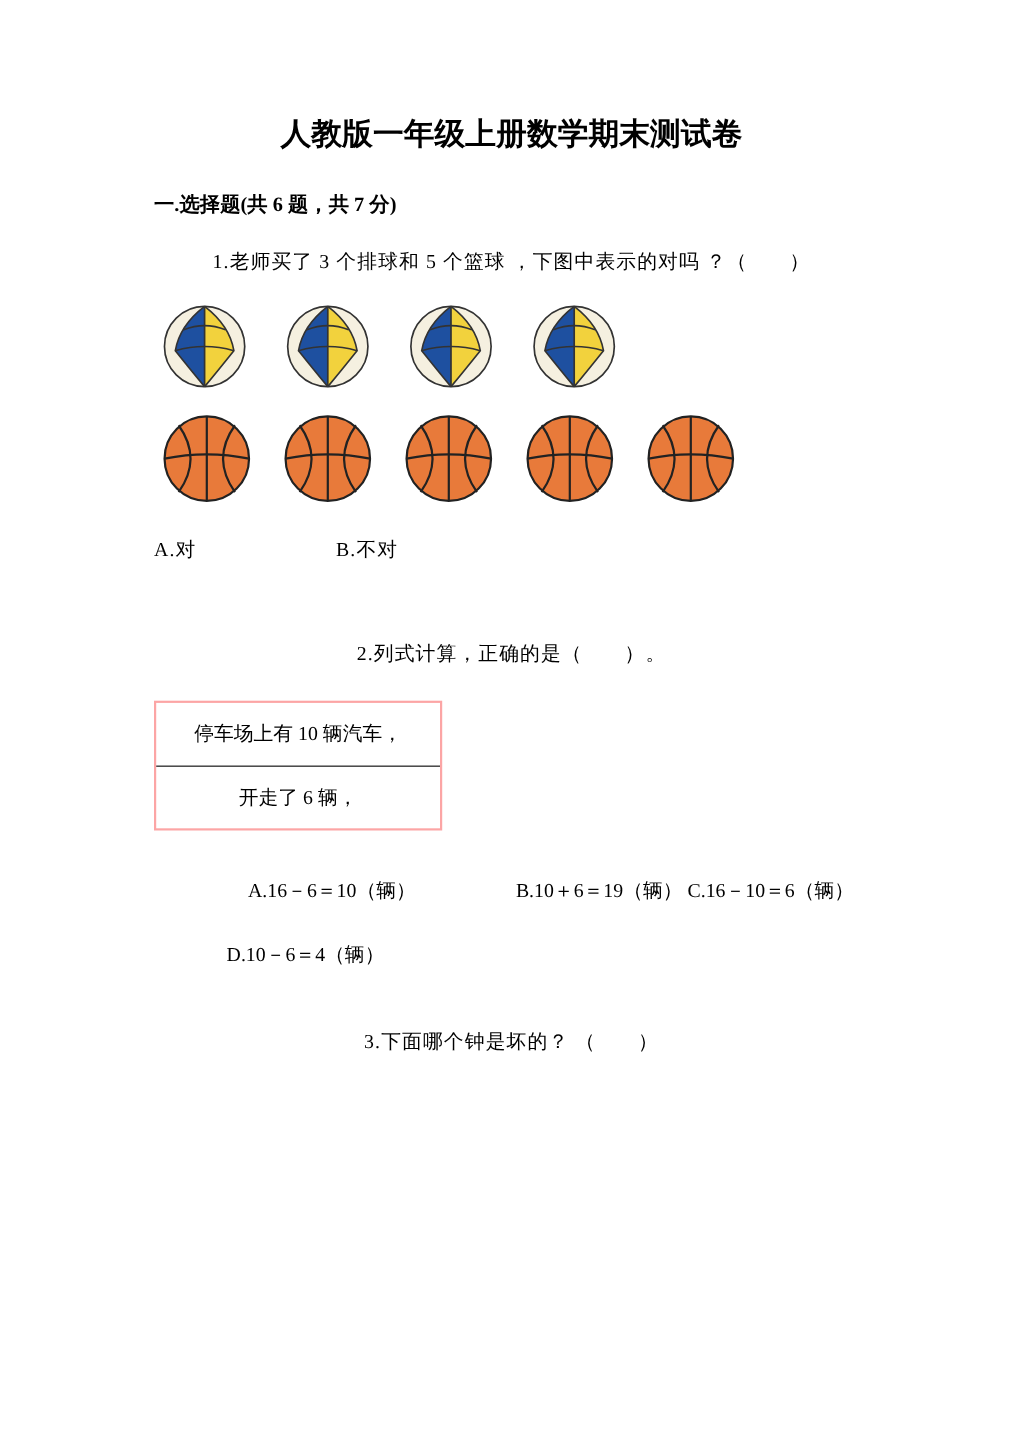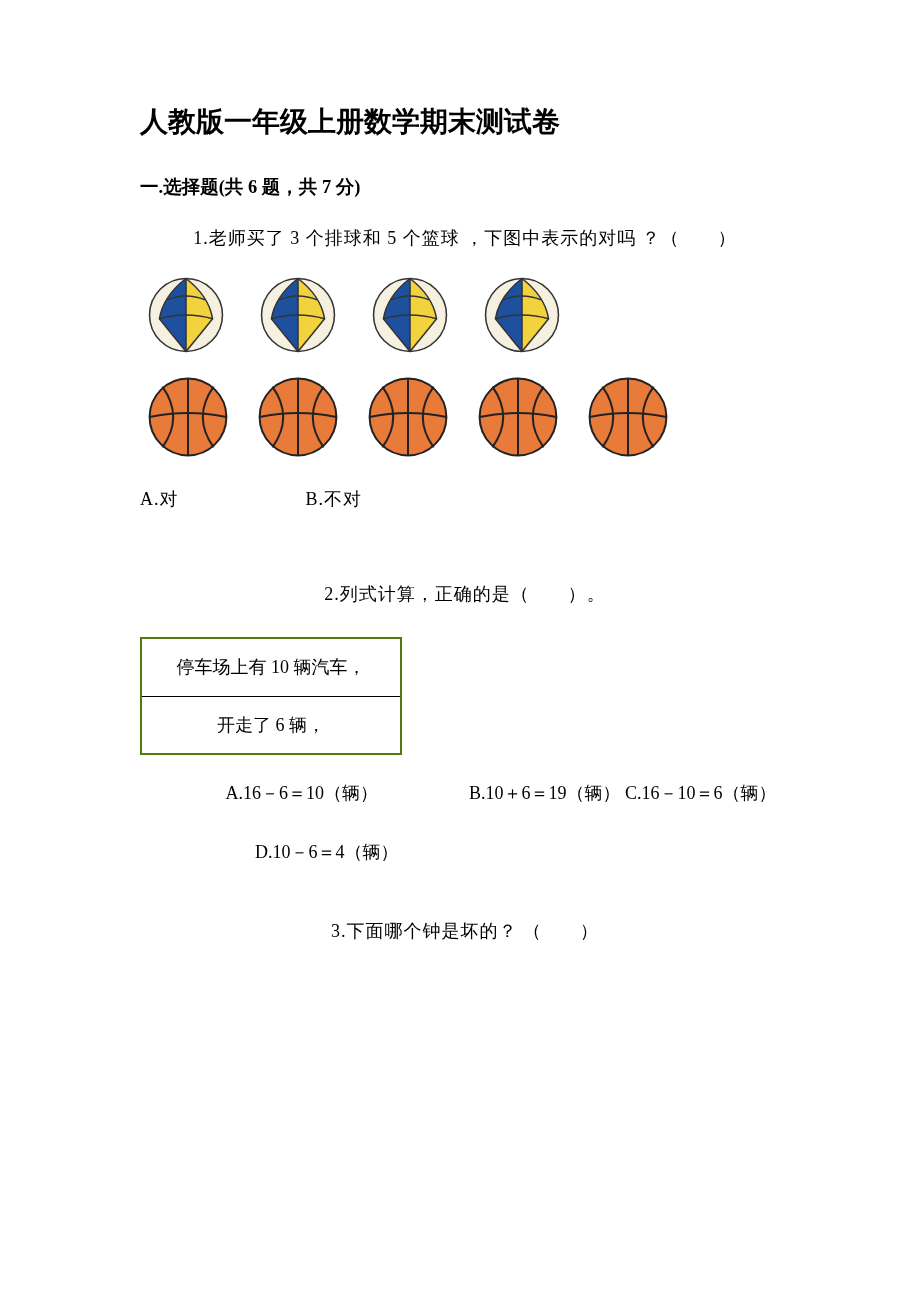--- a/index.html
+++ b/index.html
@@ -7,21 +7,21 @@
       background: #fff;
       font-family: "SimSun", "宋体", serif;
       color: #000;
       width: 920px;
       min-height: 1302px;
       padding: 100px 130px 60px 140px;
       font-size: 18px;
       line-height: 1.6;
     }
     .title {
-      text-align: left;
+      text-align: center;
       font-size: 28px;
       font-weight: bold;
       font-family: Liberation Sans, sans-serif;
       margin-bottom: 28px;
     }
     .section-heading {
       font-weight: bold;
       margin-bottom: 22px;
       font-size: 18.5px;
     }
@@ -40,23 +40,23 @@
       margin-bottom: 28px;
     }
     .options-line {
       margin-bottom: 66px;
       letter-spacing: 1px;
     }
     .options-line .opt {
       display: inline-block;
     }
     .problem-box {
-      border: 2px solid #4d7c0f;
+      border: 2px solid #fca5a5;
       width: 262px;
-      margin-bottom: 24px;
+      margin-bottom: 40px;
     }
     .problem-box .cell {
       border-bottom: 1.5px solid #000;
       padding: 14px 10px;
       text-align: center;
       font-size: 18px;
     }
     .problem-box .cell:last-child { border-bottom: none; }
     .options-q2-row1 {
       margin-bottom: 30px;
@@ -161,16 +161,16 @@
   <div class="cell">停车场上有 10 辆汽车，</div>
   <div class="cell">开走了 6 辆，</div>
 </div>
 
 <div class="options-q2-row1">
   <span class="opt" style="width:238px">A.16－6＝10（辆）</span>
   <span class="opt" style="width:238px">B.10＋6＝19（辆）</span>
   <span class="opt">C.16－10＝6（辆）</span>
 </div>
 <div class="options-q2-row2">
-  <span class="opt" style="margin-left:115px">D.10－6＝4（辆）</span>
+  <span class="opt" style="margin-left:66px">D.10－6＝4（辆）</span>
 </div>
 
 <div class="question-text">3.下面哪个钟是坏的？ （　　）</div>
 
 </body></html>

